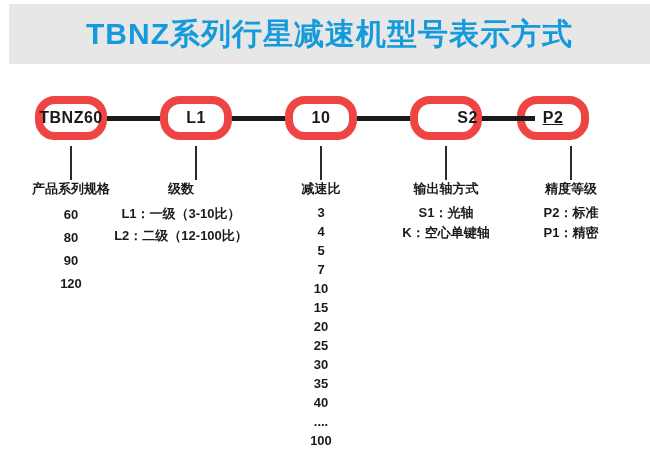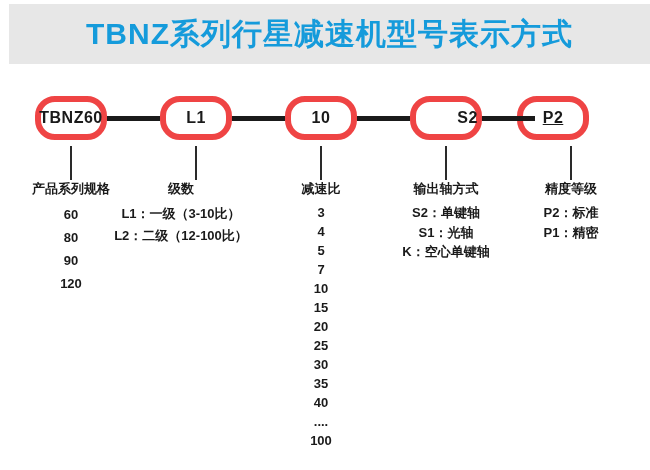--- a/index.html
+++ b/index.html
@@ -40,21 +40,21 @@
     left: 0; top: 0;
     width: 650px;
     height: 470px;
   }
   .model-box {
     position: absolute;
     top: 96px;
     width: 72px;
     height: 44px;
     box-sizing: border-box;
-    border: 6px solid #ef4444;
+    border: 8px solid #ef4444;
     border-radius: 20px;
     background: #ffffff;
     display: flex;
     align-items: center;
     justify-content: center;
     font-size: 16px;
     font-weight: bold;
     color: #1a1a1a;
     letter-spacing: 0.5px;
   }
@@ -179,21 +179,20 @@
           <div class="item">35</div>
           <div class="item">40</div>
           <div class="item">....</div>
           <div class="item">100</div>
         </div>
     </div>
 
     <div class="label-group group-4">
       <div class="group-label">输出轴方式</div>
       <div class="group-items">
-          <div class="item">S2：单键轴</div>
           <div class="item">S1：光轴</div>
           <div class="item">K：空心单键轴</div>
         </div>
     </div>
 
     <div class="label-group group-5">
       <div class="group-label">精度等级</div>
       <div class="group-items">
           <div class="item">P2：标准</div>
           <div class="item">P1：精密</div>

